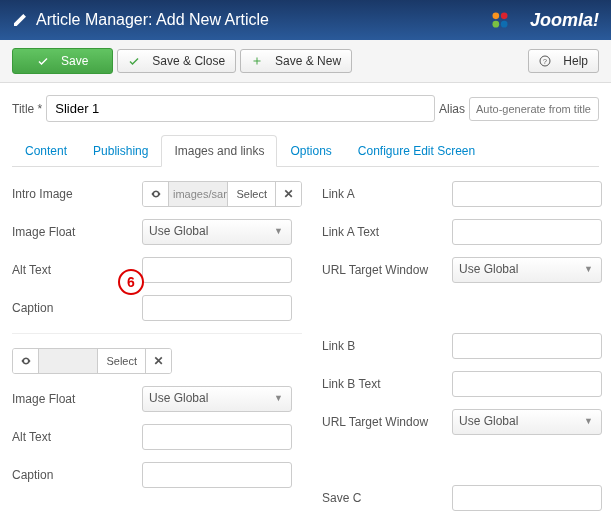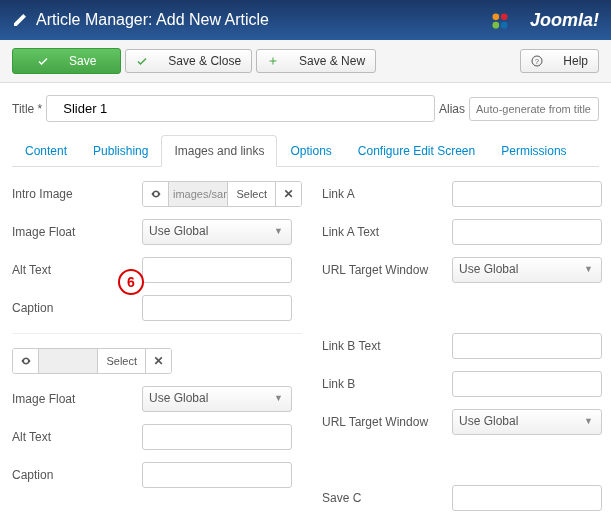--- a/index.html
+++ b/index.html
@@ -1,32 +1,32 @@
 <!DOCTYPE html>
 <html><head>
 <meta charset="utf-8">
 <style>
 *{box-sizing:border-box;margin:0;padding:0;font-family:Arial,Helvetica,sans-serif}
 body{width:611px;font-size:12px;color:#555}
 .header{background:linear-gradient(#1a3867,#2a5a9a);height:40px;display:flex;align-items:center;padding:0 12px;justify-content:space-between}
 .header-left{display:flex;align-items:center;gap:8px}
 .header-title{color:#fff;font-size:16px;font-weight:normal}
 .pencil{width:16px;height:16px;fill:#fff}
-.jlogo{display:flex;align-items:flex-end;gap:20px}
+.jlogo{display:flex;align-items:center;gap:20px}
 .jlogo-text{color:#fff;font-size:18px;font-weight:bold;font-style:italic}
 .jicon{width:20px;height:20px}
 .toolbar{background:#f5f5f5;border-bottom:1px solid #ddd;padding:8px 12px;display:flex;gap:4px;align-items:center}
-.btn{border:1px solid #bbb;border-radius:3px;padding:4px 10px;background:linear-gradient(#fff,#eee);cursor:pointer;font-size:12px;display:inline-flex;align-items:center;gap:20px;color:#333}
+.btn{border:1px solid #bbb;border-radius:3px;padding:4px 10px;background:linear-gradient(#fff,#eee);cursor:pointer;font-size:12px;display:inline-flex;align-items:center;gap:12px;color:#333}
 .btn-success{background:linear-gradient(#62c462,#46a546);border-color:#3a9a3a;color:#fff;padding:5px 24px}
 .btn-help{margin-left:auto}
 .ic{width:12px;height:12px}
 .content{padding:12px}
 .title-row{display:flex;gap:4px;align-items:center;margin-bottom:12px}
 .title-label{font-size:12px;color:#555}
-.title-input{flex:1;border:1px solid #ccc;border-radius:3px;padding:5px 16px;font-size:13px}
+.title-input{flex:1;border:1px solid #ccc;border-radius:3px;padding:5px 8px;font-size:13px}
 .alias-input{width:130px;border:1px solid #ccc;border-radius:3px;padding:5px 6px;font-size:11px;color:#999}
 .tabs{border-bottom:1px solid #ddd;display:flex;gap:0;margin-bottom:14px}
 .tab{padding:8px 12px;color:#0088cc;font-size:12px;cursor:pointer;border:1px solid transparent;border-bottom:none;position:relative;top:1px}
 .tab.active{color:#555;border-color:#ddd;border-bottom:1px solid #fff;border-radius:4px 4px 0 0;background:#fff}
 .form-area{display:flex;gap:20px}
 .col{flex:1}
 .field{display:flex;align-items:center;margin-bottom:12px;min-height:26px}
 .field-label{width:130px;font-size:12px;color:#555}
 .field-input{flex:1}
 .txt{width:150px;border:1px solid #ccc;border-radius:3px;padding:4px 6px;height:26px}
@@ -98,21 +98,20 @@
     <span class="title-label">Alias</span>
     <input class="alias-input" placeholder="Auto-generate from title" style="">
   </div>
 
   <div class="tabs">
     <div class="tab">Content</div>
     <div class="tab">Publishing</div>
     <div class="tab active">Images and links</div>
     <div class="tab">Options</div>
     <div class="tab">Configure Edit Screen</div>
-    <div class="tab">Permissions</div>
   </div>
 
   <div class="callout">6</div>
 
   <div class="form-area">
     <div class="col">
       <div class="field">
         <div class="field-label">Intro Image</div>
         <div class="media">
           <div class="media-eye">
@@ -178,32 +177,32 @@
           </div>
       </div>
       <div class="field">
         <div class="field-label">URL Target Window</div>
         <div class="field-input">
             <div class="sel">Use Global</div>
           </div>
       </div>
       <div class="spacer"></div>
       <div class="field">
+        <div class="field-label">Link B</div>
+        <div class="field-input">
+            <input class="txt" style="">
+          </div>
+      </div>
+      <div class="field">
         <div class="field-label">Link B Text</div>
         <div class="field-input">
             <input class="txt" style="">
           </div>
       </div>
       <div class="field">
-        <div class="field-label">Link B</div>
-        <div class="field-input">
-            <input class="txt" style="">
-          </div>
-      </div>
-      <div class="field">
         <div class="field-label">URL Target Window</div>
         <div class="field-input">
             <div class="sel">Use Global</div>
           </div>
       </div>
       <div class="spacer"></div>
       <div class="field">
         <div class="field-label">Save C</div>
         <div class="field-input">
             <input class="txt" style="">

